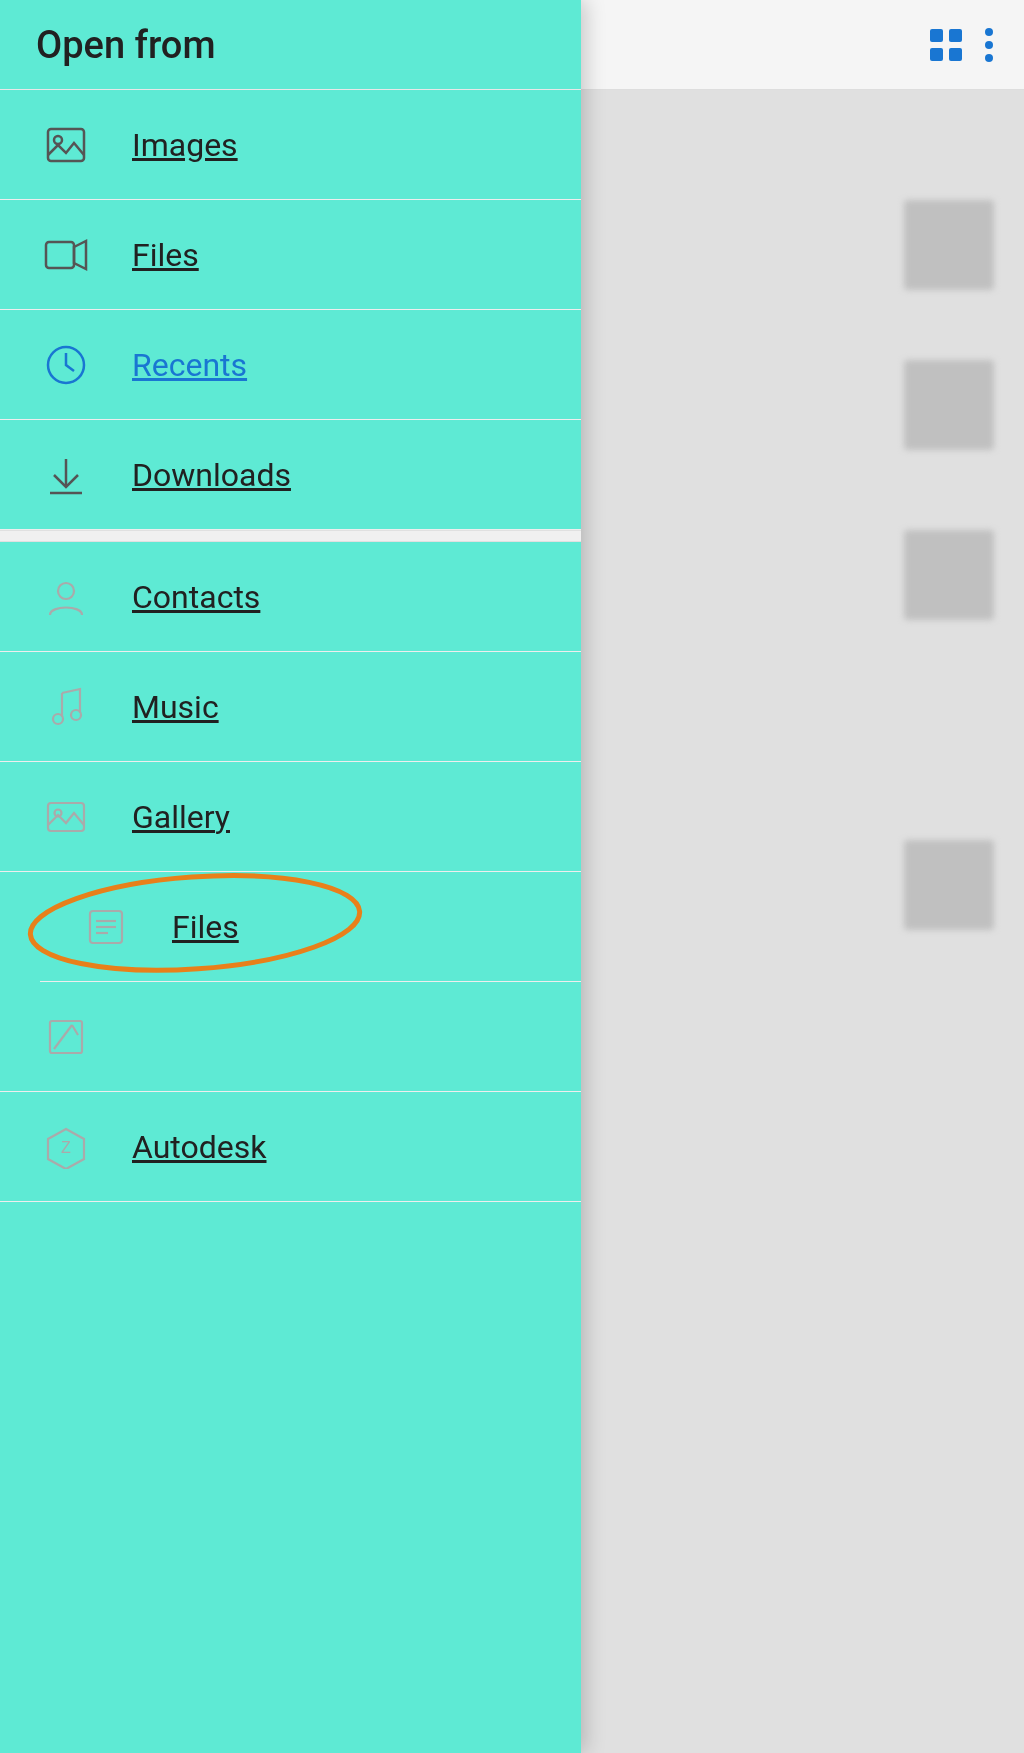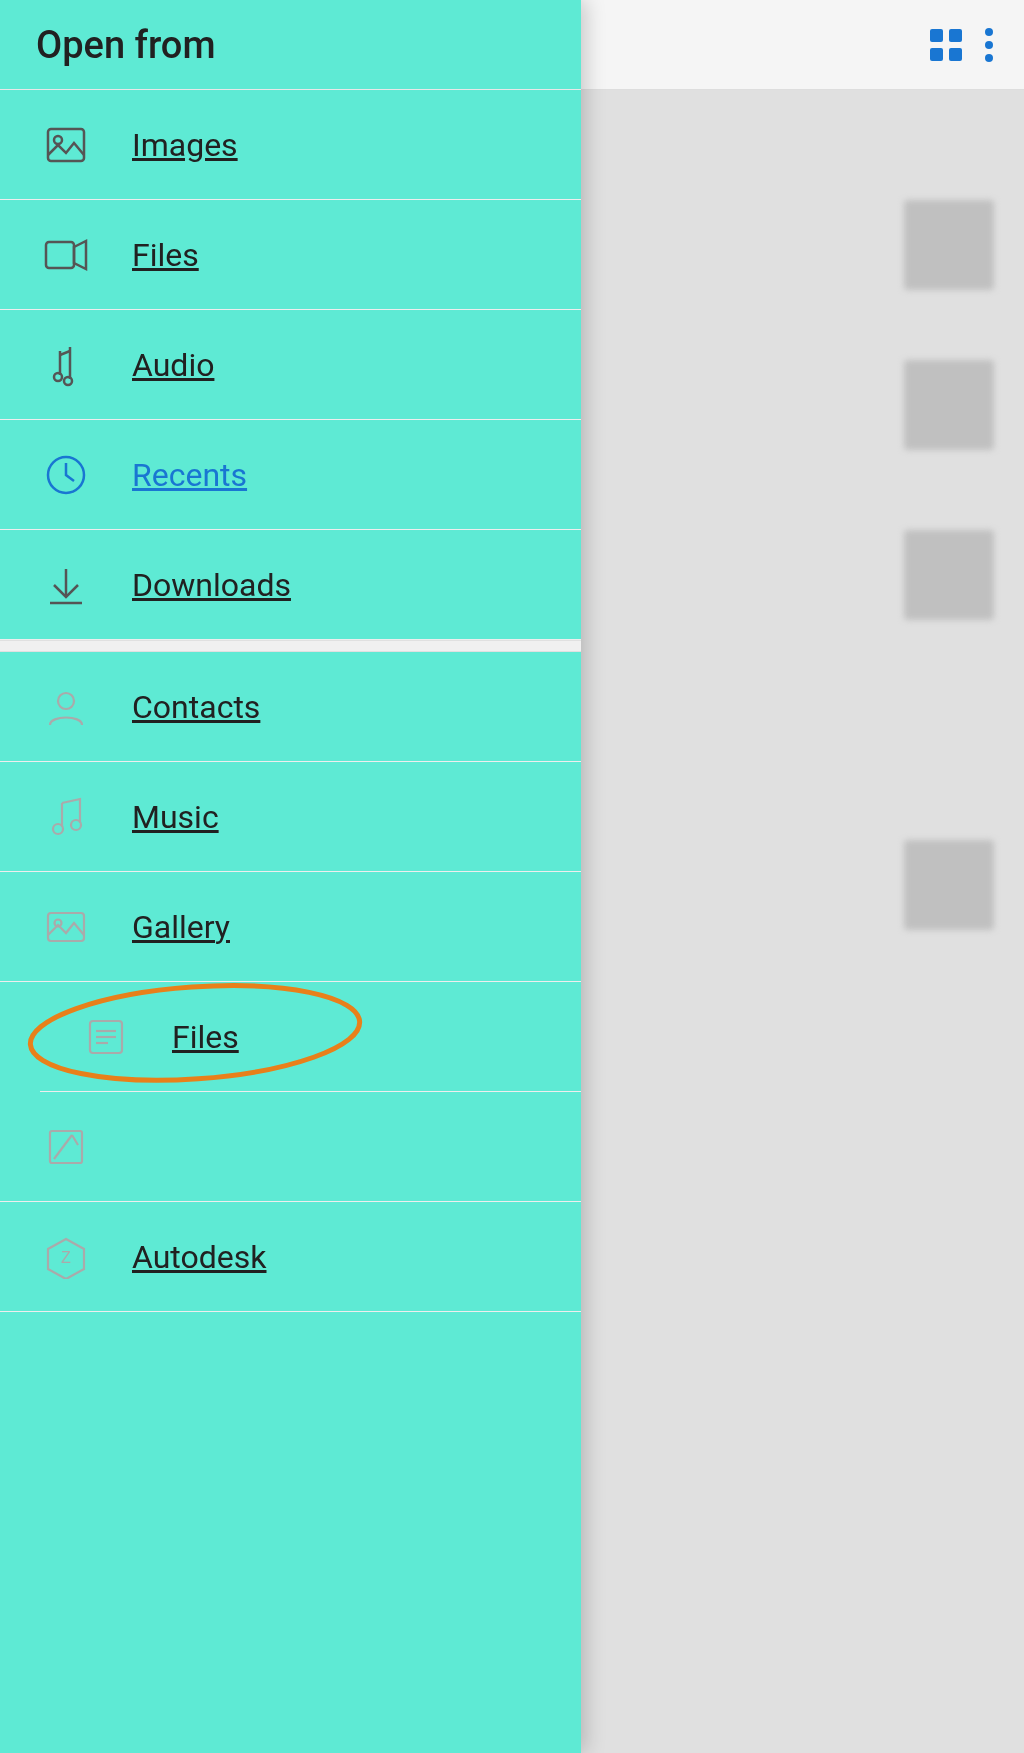--- a/index.html
+++ b/index.html
@@ -231,32 +231,20 @@
     <li class="menu-item">
       <div class="menu-icon">
         <svg viewBox="0 0 44 44" fill="none" stroke="#555" stroke-width="2.5">
           <rect x="2" y="9" width="28" height="26" rx="3"></rect>
           <polygon points="30,14 42,8 42,36 30,30" stroke="#555" stroke-width="2.5"></polygon>
         </svg>
       </div>
       <span class="item-label">Files</span>
     </li>
 
-    <li class="menu-item">
-      <div class="menu-icon">
-        <svg viewBox="0 0 44 44" fill="none" stroke="#555" stroke-width="2.5">
-          <path d="M16 8 L16 32"></path>
-          <path d="M26 4 L26 36"></path>
-          <circle cx="14" cy="34" r="4"></circle>
-          <circle cx="24" cy="38" r="4"></circle>
-          <path d="M16 12 L26 8"></path>
-        </svg>
-      </div>
-      <span class="item-label">Audio</span>
-    </li>
 
     <li class="menu-item active">
       <div class="menu-icon">
         <svg viewBox="0 0 44 44" fill="none" stroke="#1976D2" stroke-width="2.5">
           <circle cx="22" cy="22" r="18" stroke="#1976D2"></circle>
           <polyline points="22,10 22,22 30,28" stroke="#1976D2" stroke-width="2.5"></polyline>
         </svg>
       </div>
       <span class="item-label" style="color:#1976D2;text-align:center;">Recents</span>
     </li>

